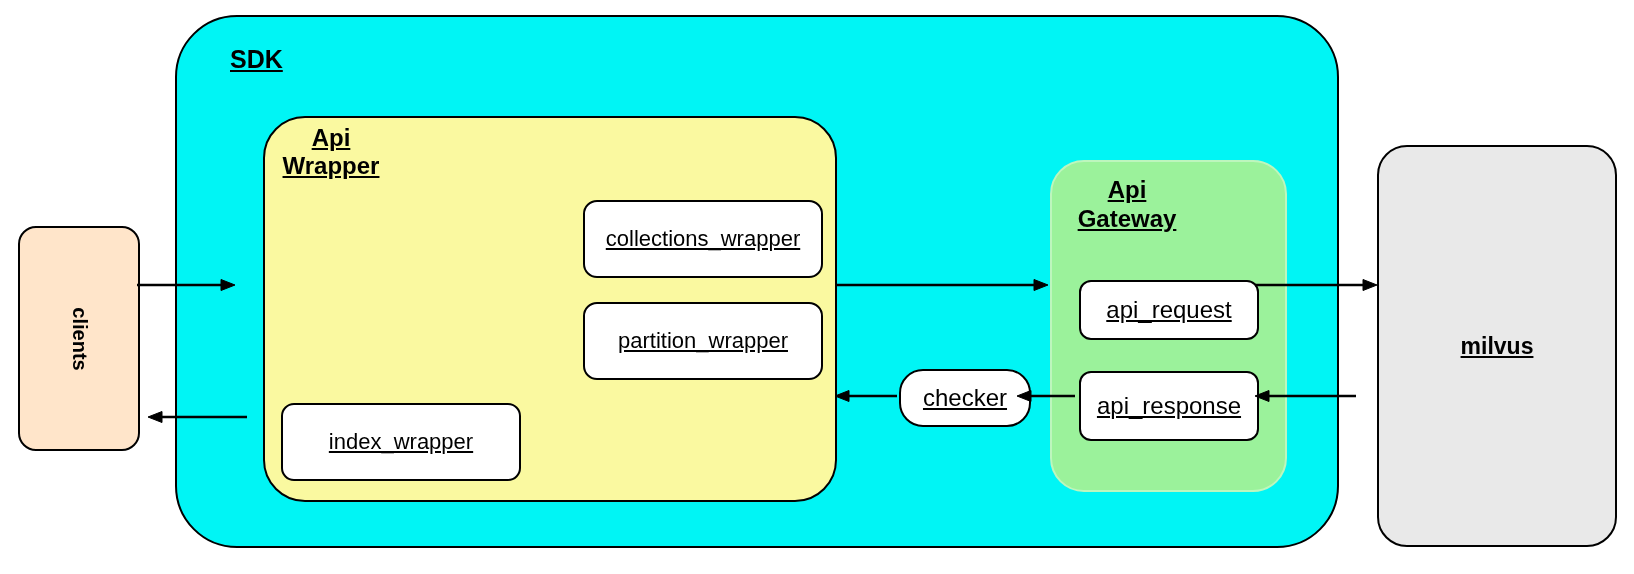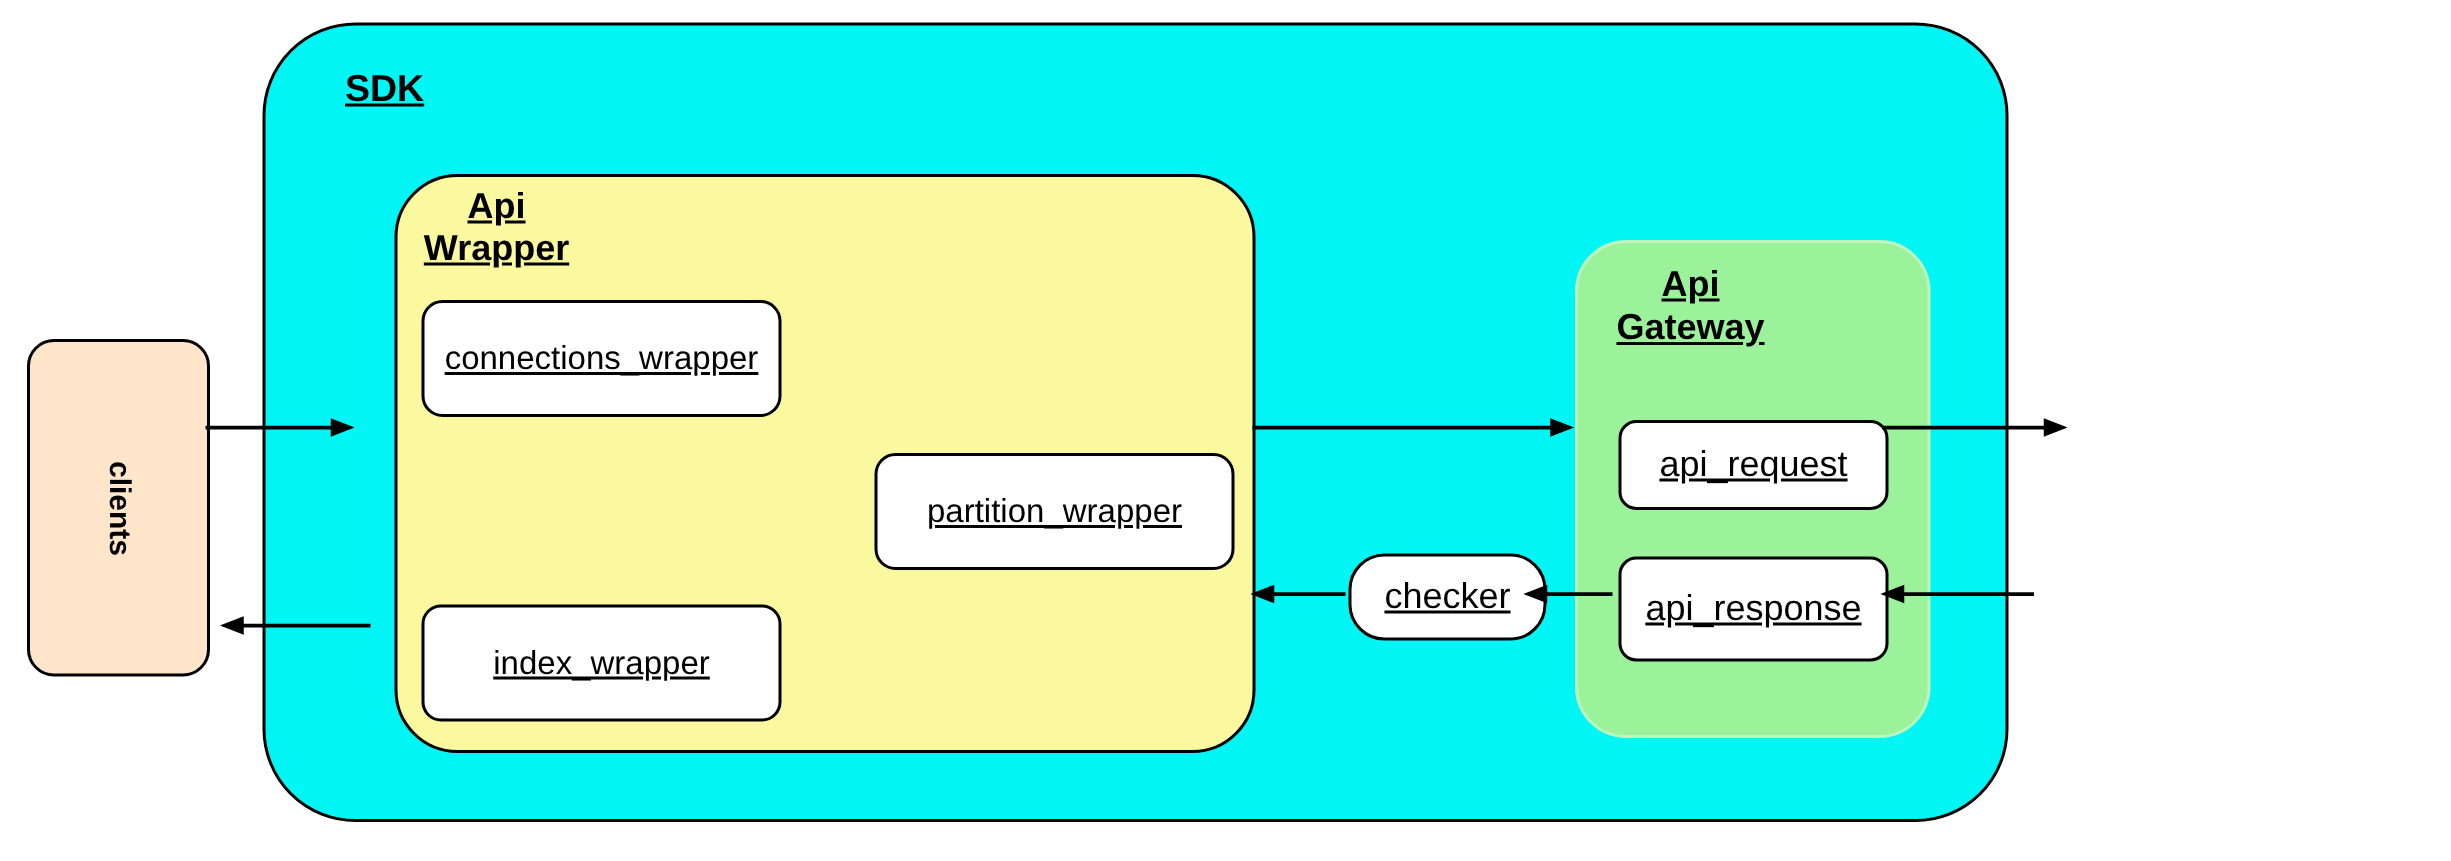--- a/index.html
+++ b/index.html
@@ -117,35 +117,36 @@
     <span class="clients-label">clients</span>
   </div>
 
   <div class="abs sdk-container">
     <div class="abs sdk-title">SDK</div>
 
     <div class="abs wrapper-container">
       <div class="abs wrapper-title">Api
 Wrapper</div>
 
-      <div class="abs node wbox col1 row1">connections_wrapper</div>
+      <div class="abs node wbox col2 row1">collections_wrapper</div>
       <div class="abs node wbox col2 row2">partition_wrapper</div>
       <div class="abs node wbox col1 row3">index_wrapper</div>
     </div>
 
     <div class="abs node checker-node">checker</div>
 
     <div class="abs gateway-container">
       <div class="abs gateway-title">Api
 Gateway</div>
       <div class="abs node gw-node gw-request">api_request</div>
       <div class="abs node gw-node gw-response">api_response</div>
     </div>
   </div>
 
+  <div class="abs milvus-node">milvus</div>
 
   <svg id="arrows" viewBox="0 0 1634 574" xmlns="http://www.w3.org/2000/svg">
     <g>
       <line x1="137" y1="285" x2="221" y2="285"></line>
       <polygon points="235,285 221,279.5 221,290.5"></polygon>
     </g>
     <g>
       <line x1="835" y1="285" x2="1034" y2="285"></line>
       <polygon points="1048,285 1034,279.5 1034,290.5"></polygon>
     </g>

